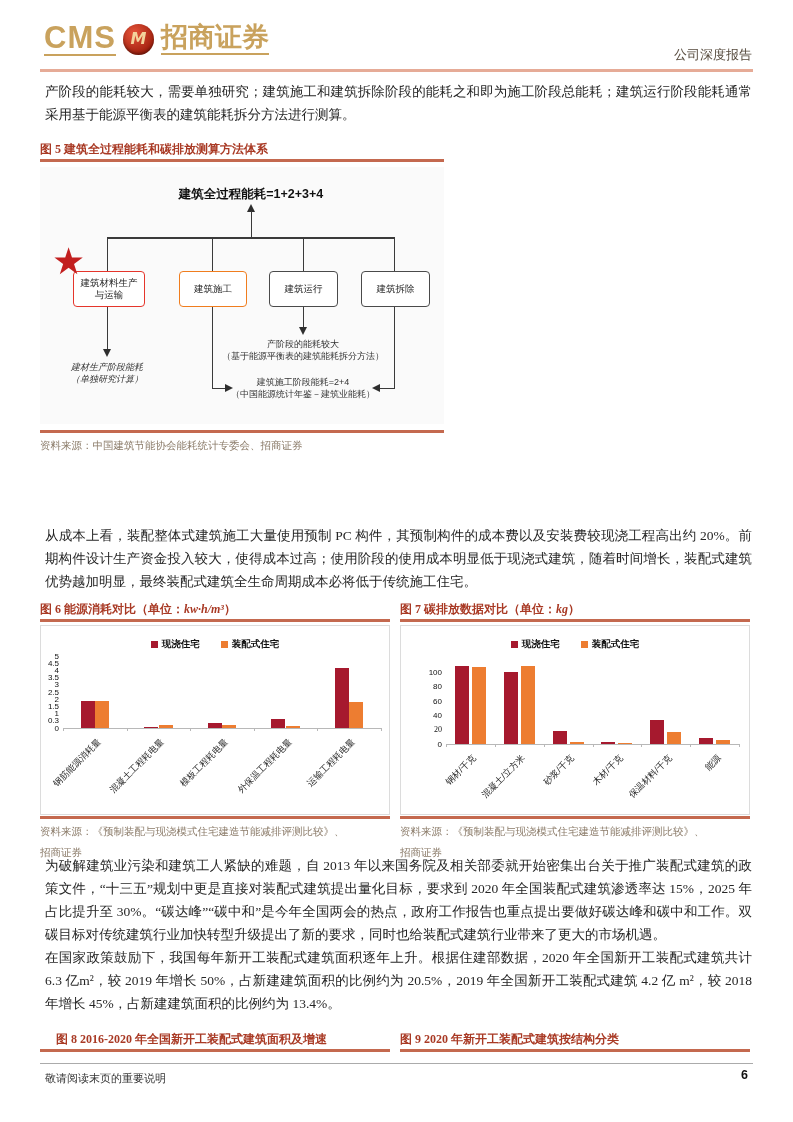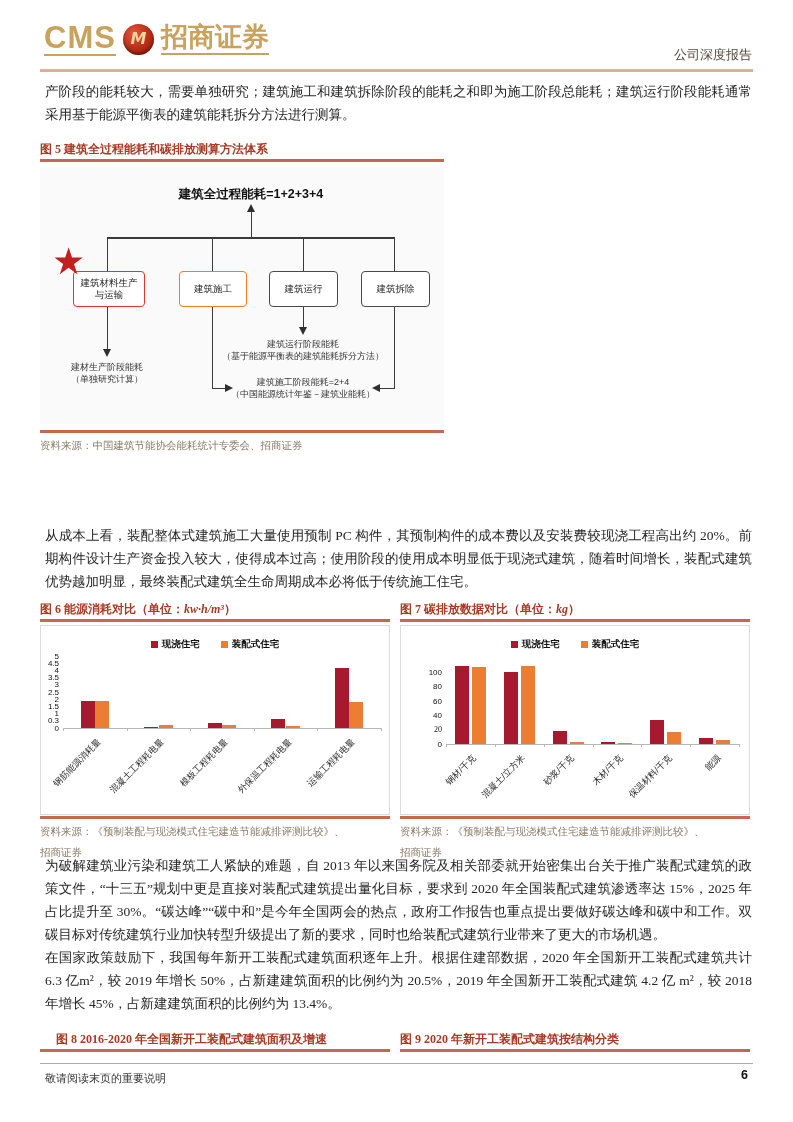--- a/index.html
+++ b/index.html
@@ -86,28 +86,28 @@
     <div class="fc-star">★</div>
     <div class="fc-box" style="left:33px;width:70px;border-color:#E5352B;">
       <span><span>建筑材料生产</span><br><span>与运输</span></span>
     </div>
     <div class="fc-box" style="left:139px;width:66px;border-color:#F07D1E;">建筑施工</div>
     <div class="fc-box" style="left:229px;width:67px;">建筑运行</div>
     <div class="fc-box" style="left:321px;width:67px;">建筑拆除</div>
 
     <div class="fc-line" style="left:66.5px;top:138px;width:1.5px;height:44px;"></div>
     <div class="tri down" style="left:62.5px;top:182px;"></div>
-    <div class="fc-out" style="left:7px;top:194px;width:120px;">
+    <div class="fc-out" style="left:7px;top:194px;width:120px;font-style:italic;">
       <span>建材生产阶段能耗</span><br><span>（单独研究计算）</span>
     </div>
 
     <div class="fc-line" style="left:262.5px;top:138px;width:1.5px;height:22px;"></div>
     <div class="tri down" style="left:258.5px;top:160px;"></div>
     <div class="fc-out" style="left:143px;top:171px;width:240px;">
-      <span>建筑运行阶段能耗</span><br><span>（基于能源平衡表的建筑能耗拆分方法）</span>
+      <span>产阶段的能耗较大</span><br><span>（基于能源平衡表的建筑能耗拆分方法）</span>
     </div>
 
     <div class="fc-line" style="left:171.5px;top:138px;width:1.5px;height:84px;"></div>
     <div class="fc-line" style="left:171.5px;top:220.5px;width:14px;height:1.5px;"></div>
     <div class="tri right" style="left:185px;top:217px;"></div>
     <div class="fc-line" style="left:353.5px;top:138px;width:1.5px;height:84px;"></div>
     <div class="fc-line" style="left:340px;top:220.5px;width:15px;height:1.5px;"></div>
     <div class="tri left" style="left:332px;top:217px;"></div>
     <div class="fc-out" style="left:143px;top:209px;width:240px;">
       <span>建筑施工阶段能耗=2+4</span><br><span>（中国能源统计年鉴－建筑业能耗）</span>

